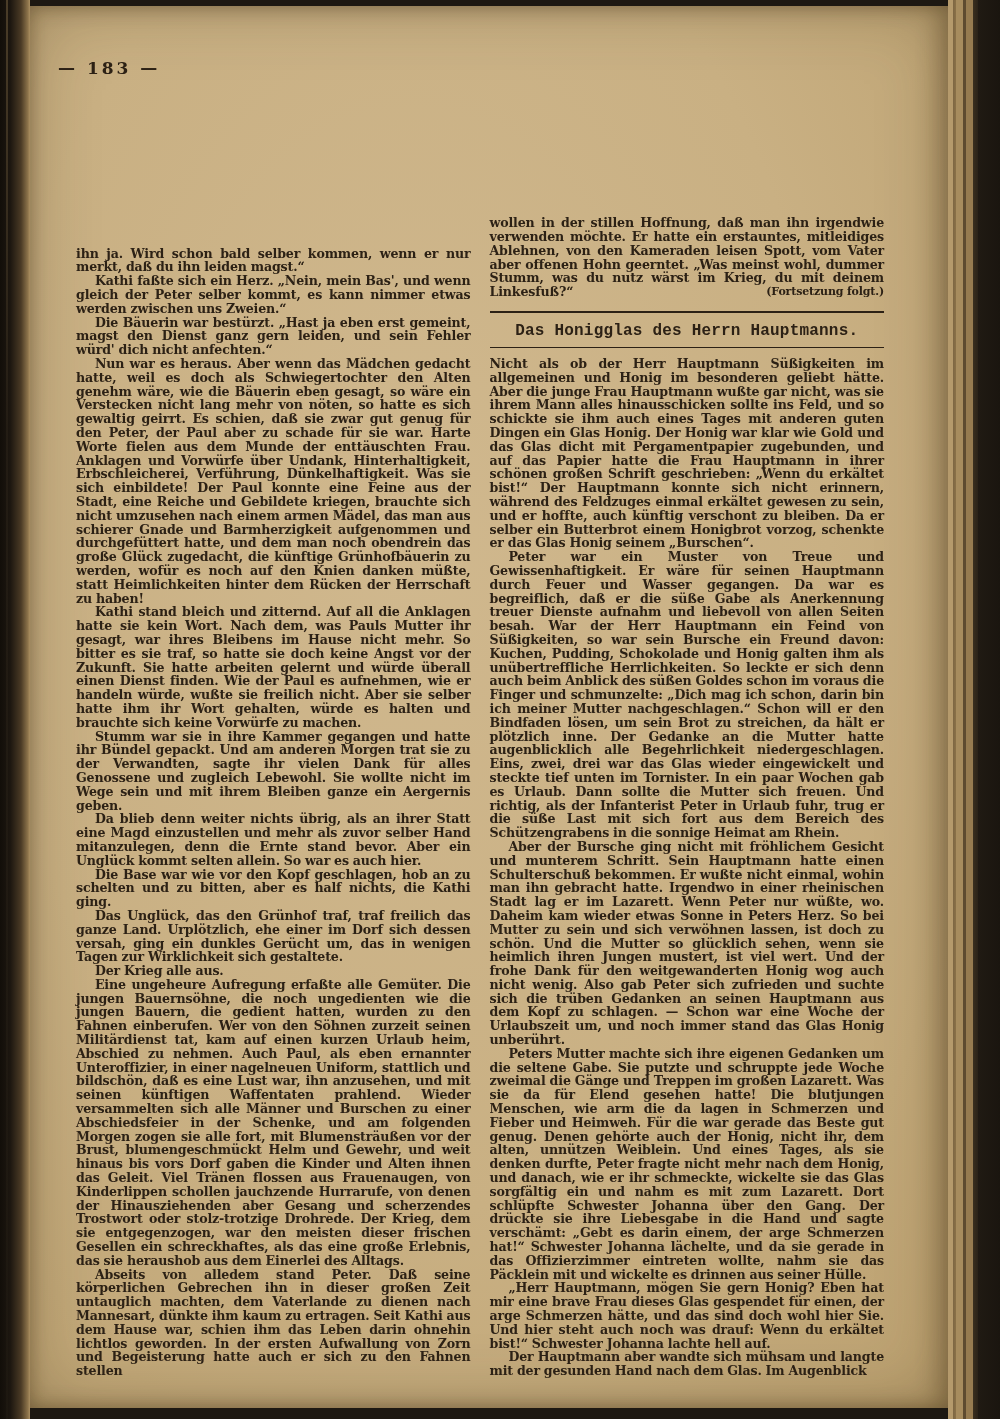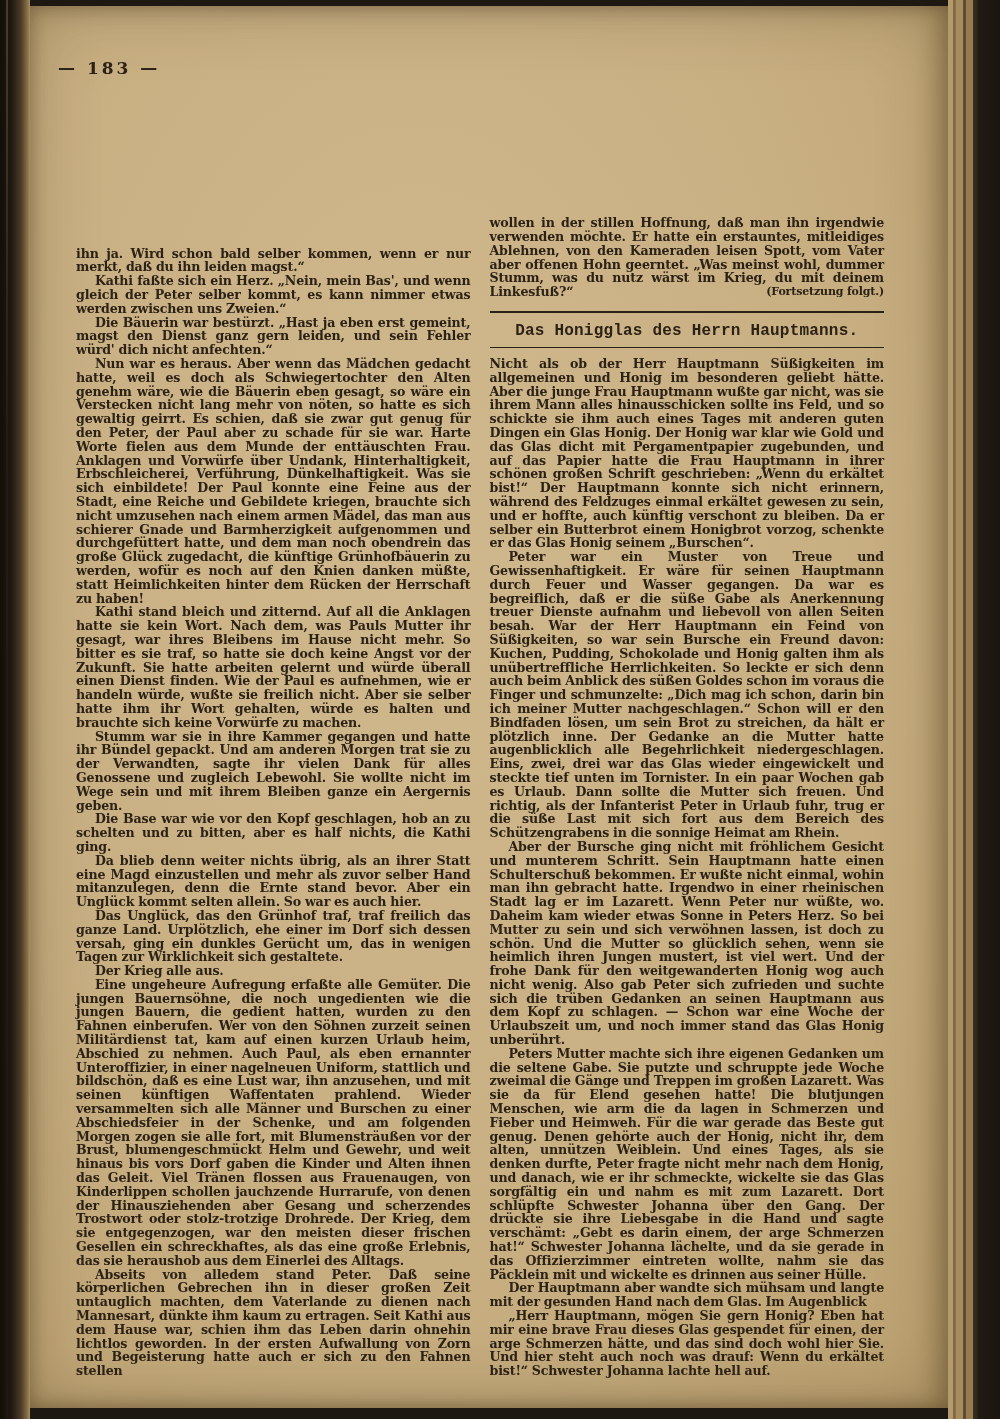--- a/index.html
+++ b/index.html
@@ -52,43 +52,43 @@
     <div class="pagenum">—  183  —</div>
     <div class="textblock">
       <div class="columns">
         <div class="col" id="col-left">
             <p class="para noindent">ihn ja. Wird schon bald selber kommen, wenn er nur merkt, daß du ihn leiden magst.“</p>
             <p class="para">Kathi faßte sich ein Herz. „Nein, mein Bas', und wenn gleich der Peter selber kommt, es kann nimmer etwas werden zwischen uns Zweien.“</p>
             <p class="para">Die Bäuerin war bestürzt. „Hast ja eben erst gemeint, magst den Dienst ganz gern leiden, und sein Fehler würd' dich nicht anfechten.“</p>
             <p class="para">Nun war es heraus. Aber wenn das Mädchen gedacht hatte, weil es doch als Schwiegertochter den Alten genehm wäre, wie die Bäuerin eben gesagt, so wäre ein Verstecken nicht lang mehr von nöten, so hatte es sich gewaltig geirrt. Es schien, daß sie zwar gut genug für den Peter, der Paul aber zu schade für sie war. Harte Worte fielen aus dem Munde der enttäuschten Frau. Anklagen und Vorwürfe über Undank, Hinterhaltigkeit, Erbschleicherei, Verführung, Dünkelhaftigkeit. Was sie sich einbildete! Der Paul konnte eine Feine aus der Stadt, eine Reiche und Gebildete kriegen, brauchte sich nicht umzusehen nach einem armen Mädel, das man aus schierer Gnade und Barmherzigkeit aufgenommen und durchgefüttert hatte, und dem man noch obendrein das große Glück zugedacht, die künftige Grünhofbäuerin zu werden, wofür es noch auf den Knien danken müßte, statt Heimlichkeiten hinter dem Rücken der Herrschaft zu haben!</p>
             <p class="para">Kathi stand bleich und zitternd. Auf all die Anklagen hatte sie kein Wort. Nach dem, was Pauls Mutter ihr gesagt, war ihres Bleibens im Hause nicht mehr. So bitter es sie traf, so hatte sie doch keine Angst vor der Zukunft. Sie hatte arbeiten gelernt und würde überall einen Dienst finden. Wie der Paul es aufnehmen, wie er handeln würde, wußte sie freilich nicht. Aber sie selber hatte ihm ihr Wort gehalten, würde es halten und brauchte sich keine Vorwürfe zu machen.</p>
             <p class="para">Stumm war sie in ihre Kammer gegangen und hatte ihr Bündel gepackt. Und am anderen Morgen trat sie zu der Verwandten, sagte ihr vielen Dank für alles Genossene und zugleich Lebewohl. Sie wollte nicht im Wege sein und mit ihrem Bleiben ganze ein Aergernis geben.</p>
+            <p class="para">Da blieb denn weiter nichts übrig, als an ihrer Statt eine Magd einzustellen und mehr als zuvor selber Hand mitanzulegen, denn die Ernte stand bevor. Aber ein Unglück kommt selten allein. So war es auch hier.</p>
             <p class="para">Die Base war wie vor den Kopf geschlagen, hob an zu schelten und zu bitten, aber es half nichts, die Kathi ging.</p>
-            <p class="para">Da blieb denn weiter nichts übrig, als an ihrer Statt eine Magd einzustellen und mehr als zuvor selber Hand mitanzulegen, denn die Ernte stand bevor. Aber ein Unglück kommt selten allein. So war es auch hier.</p>
             <p class="para">Das Unglück, das den Grünhof traf, traf freilich das ganze Land. Urplötzlich, ehe einer im Dorf sich dessen versah, ging ein dunkles Gerücht um, das in wenigen Tagen zur Wirklichkeit sich gestaltete.</p>
             <p class="para">Der Krieg alle aus.</p>
             <p class="para">Eine ungeheure Aufregung erfaßte alle Gemüter. Die jungen Bauernsöhne, die noch ungedienten wie die jungen Bauern, die gedient hatten, wurden zu den Fahnen einberufen. Wer von den Söhnen zurzeit seinen Militärdienst tat, kam auf einen kurzen Urlaub heim, Abschied zu nehmen. Auch Paul, als eben ernannter Unteroffizier, in einer nagelneuen Uniform, stattlich und bildschön, daß es eine Lust war, ihn anzusehen, und mit seinen künftigen Waffentaten prahlend. Wieder versammelten sich alle Männer und Burschen zu einer Abschiedsfeier in der Schenke, und am folgenden Morgen zogen sie alle fort, mit Blumensträußen vor der Brust, blumengeschmückt Helm und Gewehr, und weit hinaus bis vors Dorf gaben die Kinder und Alten ihnen das Geleit. Viel Tränen flossen aus Frauenaugen, von Kinderlippen schollen jauchzende Hurrarufe, von denen der Hinausziehenden aber Gesang und scherzendes Trostwort oder stolz-trotzige Drohrede. Der Krieg, dem sie entgegenzogen, war den meisten dieser frischen Gesellen ein schreckhaftes, als das eine große Erlebnis, das sie heraushob aus dem Einerlei des Alltags.</p>
             <p class="para">Abseits von alledem stand Peter. Daß seine körperlichen Gebrechen ihn in dieser großen Zeit untauglich machten, dem Vaterlande zu dienen nach Mannesart, dünkte ihm kaum zu ertragen. Seit Kathi aus dem Hause war, schien ihm das Leben darin ohnehin lichtlos geworden. In der ersten Aufwallung von Zorn und Begeisterung hatte auch er sich zu den Fahnen stellen</p>
           </div>
         <div class="divider"></div>
         <div class="col">
           <div id="right-intro">
               <p class="para noindent">wollen in der stillen Hoffnung, daß man ihn irgendwie verwenden möchte. Er hatte ein erstauntes, mitleidiges Ablehnen, von den Kameraden leisen Spott, vom Vater aber offenen Hohn geerntet. „Was meinst wohl, dummer Stumm, was du nutz wärst im Krieg, du mit deinem Linkesfuß?“</p>
             </div>
           <div class="continuation">(Fortsetzung folgt.)</div>
           <div class="head-rule-top"></div>
           <h2 class="story-heading">Das Honigglas des Herrn Hauptmanns.</h2>
           <div class="head-rule-bottom"></div>
           <div id="right-body">
               <p class="para noindent">Nicht als ob der Herr Hauptmann Süßigkeiten im allgemeinen und Honig im besonderen geliebt hätte. Aber die junge Frau Hauptmann wußte gar nicht, was sie ihrem Mann alles hinausschicken sollte ins Feld, und so schickte sie ihm auch eines Tages mit anderen guten Dingen ein Glas Honig. Der Honig war klar wie Gold und das Glas dicht mit Pergamentpapier zugebunden, und auf das Papier hatte die Frau Hauptmann in ihrer schönen großen Schrift geschrieben: „Wenn du erkältet bist!“ Der Hauptmann konnte sich nicht erinnern, während des Feldzuges einmal erkältet gewesen zu sein, und er hoffte, auch künftig verschont zu bleiben. Da er selber ein Butterbrot einem Honigbrot vorzog, schenkte er das Glas Honig seinem „Burschen“.</p>
               <p class="para">Peter war ein Muster von Treue und Gewissenhaftigkeit. Er wäre für seinen Hauptmann durch Feuer und Wasser gegangen. Da war es begreiflich, daß er die süße Gabe als Anerkennung treuer Dienste aufnahm und liebevoll von allen Seiten besah. War der Herr Hauptmann ein Feind von Süßigkeiten, so war sein Bursche ein Freund davon: Kuchen, Pudding, Schokolade und Honig galten ihm als unübertreffliche Herrlichkeiten. So leckte er sich denn auch beim Anblick des süßen Goldes schon im voraus die Finger und schmunzelte: „Dich mag ich schon, darin bin ich meiner Mutter nachgeschlagen.“ Schon will er den Bindfaden lösen, um sein Brot zu streichen, da hält er plötzlich inne. Der Gedanke an die Mutter hatte augenblicklich alle Begehrlichkeit niedergeschlagen. Eins, zwei, drei war das Glas wieder eingewickelt und steckte tief unten im Tornister. In ein paar Wochen gab es Urlaub. Dann sollte die Mutter sich freuen. Und richtig, als der Infanterist Peter in Urlaub fuhr, trug er die süße Last mit sich fort aus dem Bereich des Schützengrabens in die sonnige Heimat am Rhein.</p>
               <p class="para">Aber der Bursche ging nicht mit fröhlichem Gesicht und munterem Schritt. Sein Hauptmann hatte einen Schulterschuß bekommen. Er wußte nicht einmal, wohin man ihn gebracht hatte. Irgendwo in einer rheinischen Stadt lag er im Lazarett. Wenn Peter nur wüßte, wo. Daheim kam wieder etwas Sonne in Peters Herz. So bei Mutter zu sein und sich verwöhnen lassen, ist doch zu schön. Und die Mutter so glücklich sehen, wenn sie heimlich ihren Jungen mustert, ist viel wert. Und der frohe Dank für den weitgewanderten Honig wog auch nicht wenig. Also gab Peter sich zufrieden und suchte sich die trüben Gedanken an seinen Hauptmann aus dem Kopf zu schlagen. — Schon war eine Woche der Urlaubszeit um, und noch immer stand das Glas Honig unberührt.</p>
               <p class="para">Peters Mutter machte sich ihre eigenen Gedanken um die seltene Gabe. Sie putzte und schruppte jede Woche zweimal die Gänge und Treppen im großen Lazarett. Was sie da für Elend gesehen hatte! Die blutjungen Menschen, wie arm die da lagen in Schmerzen und Fieber und Heimweh. Für die war gerade das Beste gut genug. Denen gehörte auch der Honig, nicht ihr, dem alten, unnützen Weiblein. Und eines Tages, als sie denken durfte, Peter fragte nicht mehr nach dem Honig, und danach, wie er ihr schmeckte, wickelte sie das Glas sorgfältig ein und nahm es mit zum Lazarett. Dort schlüpfte Schwester Johanna über den Gang. Der drückte sie ihre Liebesgabe in die Hand und sagte verschämt: „Gebt es darin einem, der arge Schmerzen hat!“ Schwester Johanna lächelte, und da sie gerade in das Offizierzimmer eintreten wollte, nahm sie das Päcklein mit und wickelte es drinnen aus seiner Hülle.</p>
+              <p class="para">„Herr Hauptmann, mögen Sie gern Honig? Eben hat mir eine brave Frau dieses Glas gespendet für einen, der arge Schmerzen hätte, und das sind doch wohl hier Sie. Und hier steht auch noch was drauf: Wenn du erkältet bist!“ Schwester Johanna lachte hell auf.</p>
               <p class="para">Der Hauptmann aber wandte sich mühsam und langte mit der gesunden Hand nach dem Glas. Im Augenblick</p>
-              <p class="para">„Herr Hauptmann, mögen Sie gern Honig? Eben hat mir eine brave Frau dieses Glas gespendet für einen, der arge Schmerzen hätte, und das sind doch wohl hier Sie. Und hier steht auch noch was drauf: Wenn du erkältet bist!“ Schwester Johanna lachte hell auf.</p>
             </div>
         </div>
       </div>
     </div>
   </div>
   <div class="spine">
       <div class="spine-hairline"></div>
     </div>
   <div class="fore-edge"></div>
 </div>

